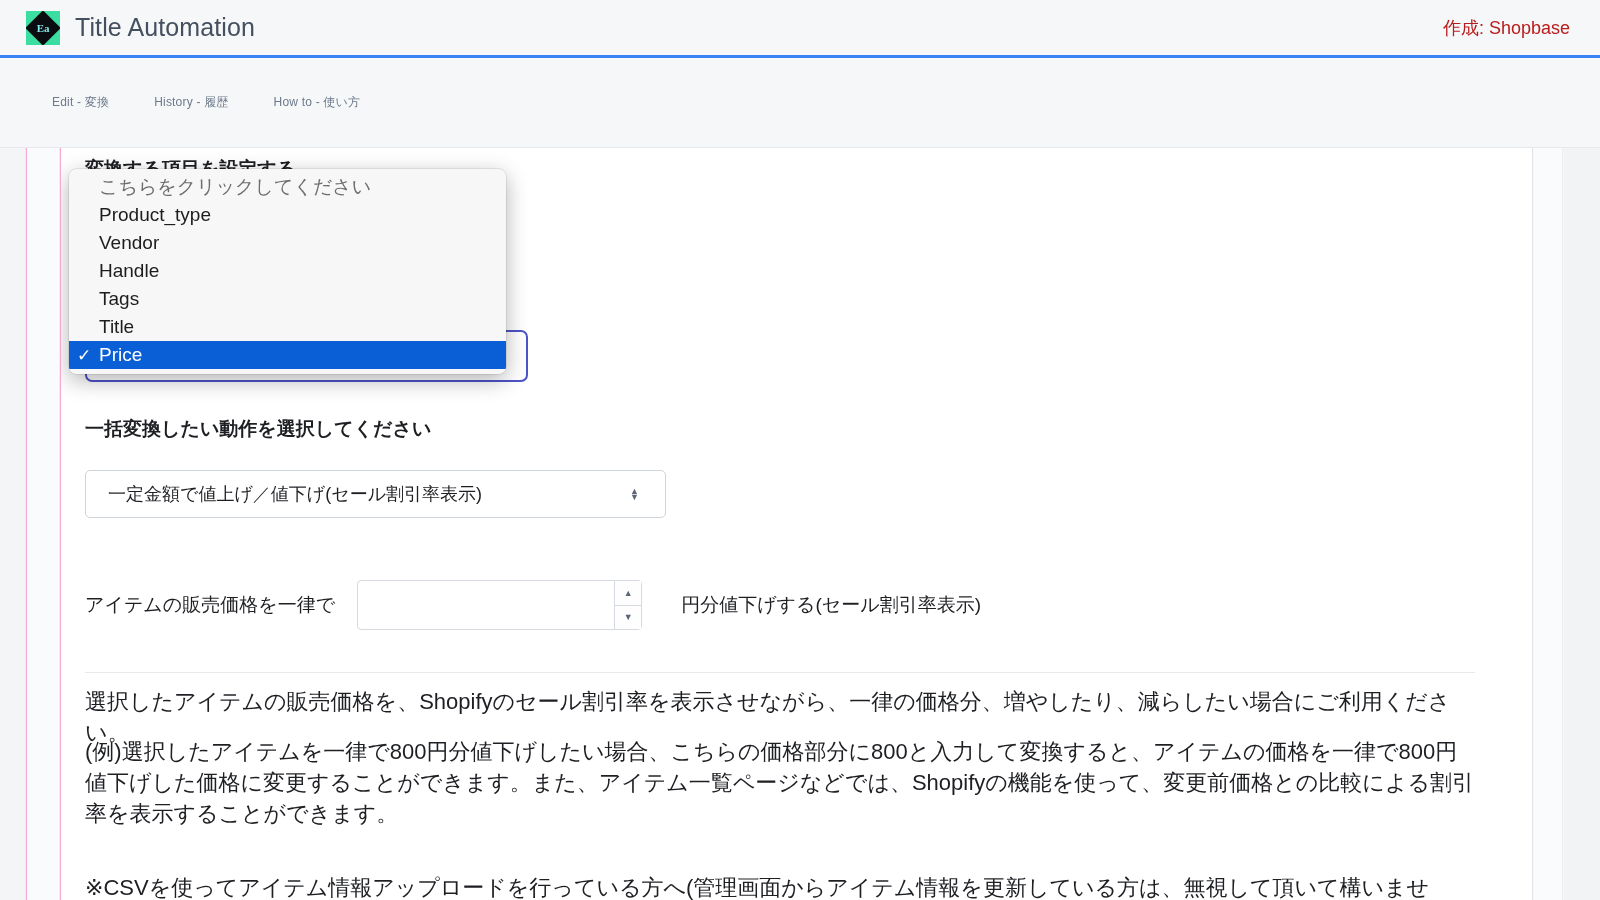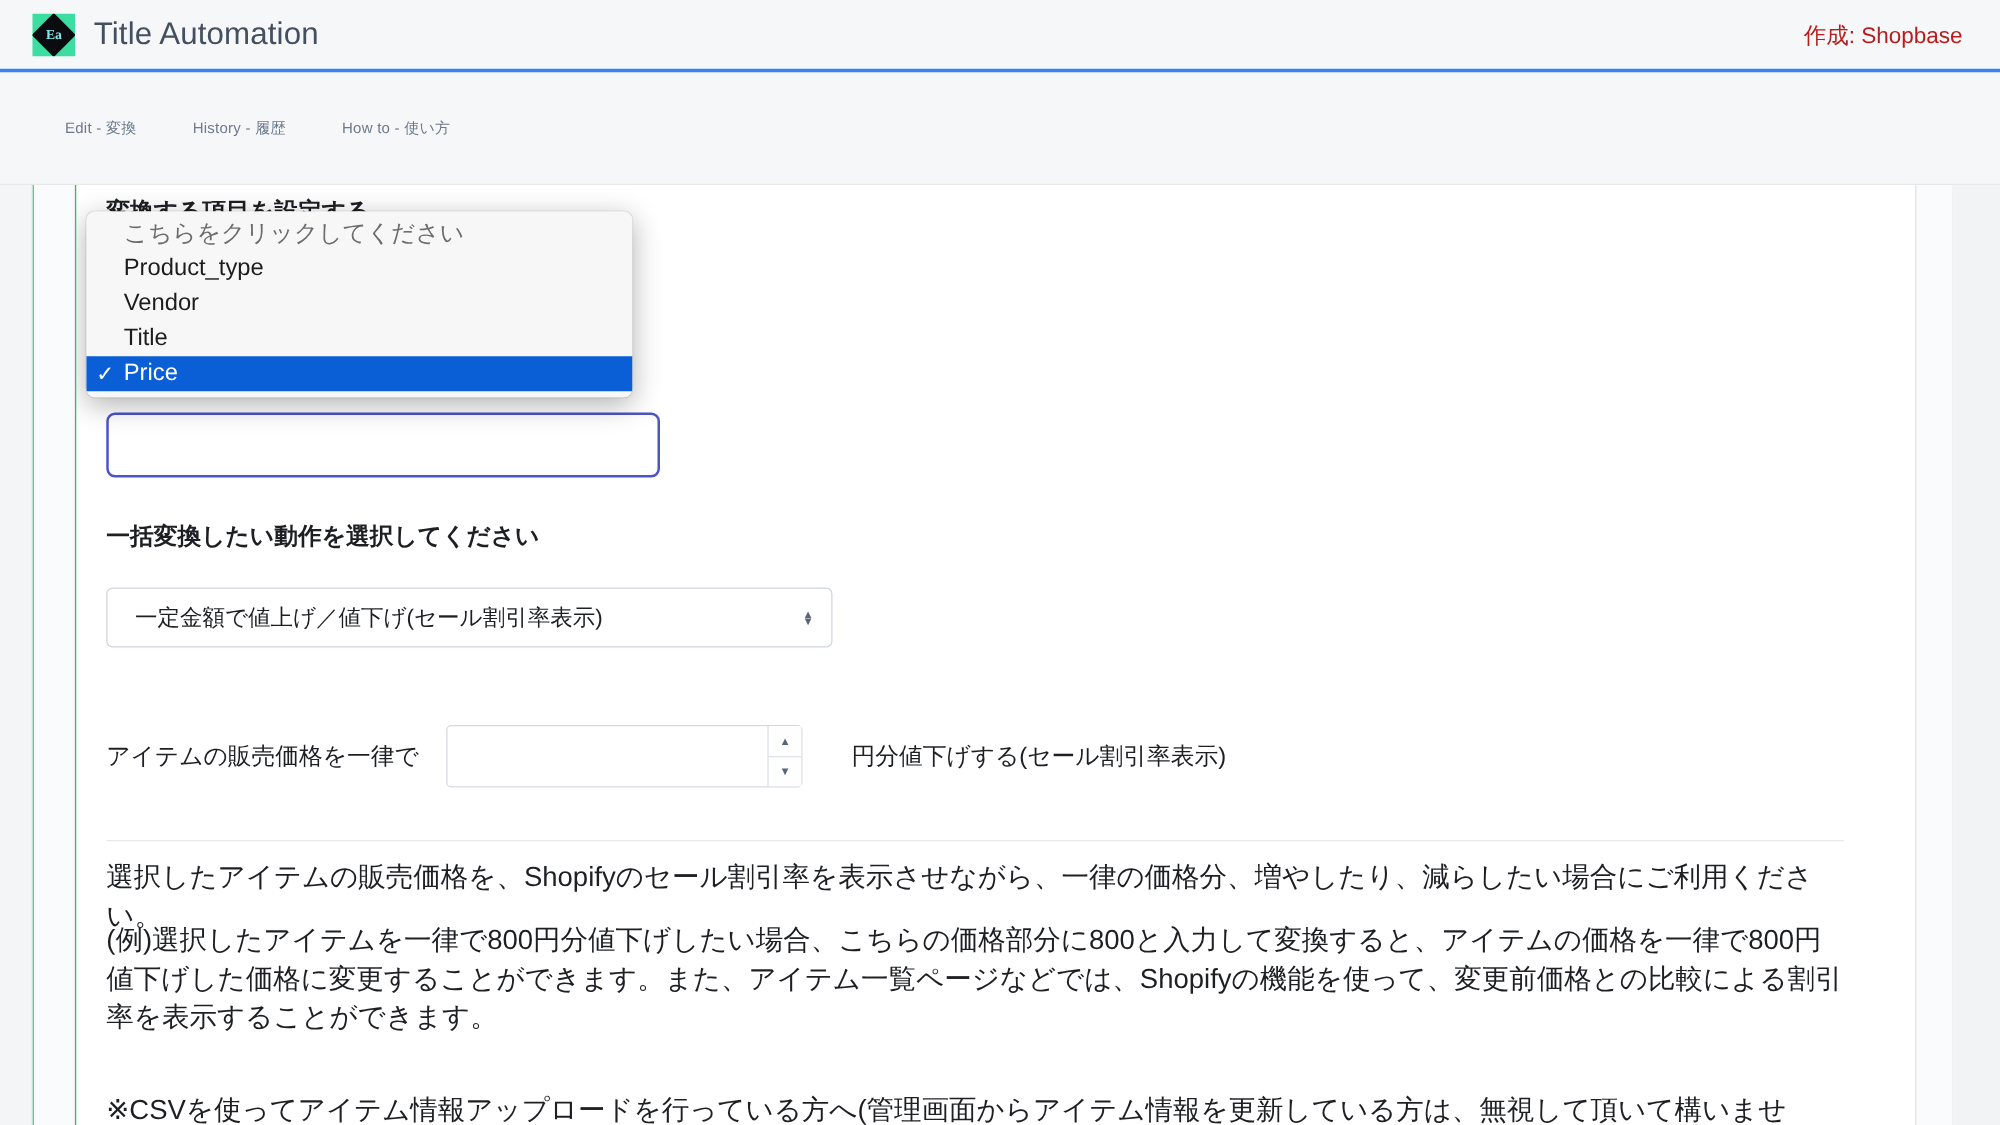--- a/index.html
+++ b/index.html
@@ -89,21 +89,21 @@
     white-space: nowrap;
     letter-spacing: 0.2px;
   }
 
   
   .page-body {
     position: absolute;
     top: 148px; left: 0;
     width: 1460px;
     height: 752px;
-    background: #22c55e;
+    background: #f9a8d4;
   }
   .gutter-left {
     position: absolute;
     left: 0; top: 0;
     width: 26px; height: 752px;
     background: #f3f5f6;
     border-right: 1px solid #e9ebed;
   }
   .rail {
     position: absolute;
@@ -219,21 +219,21 @@
     position: absolute;
     left: 24px;
     top: 322px;
     width: 581px;
     height: 48px;
     border: 1px solid #cfd5dd;
     border-radius: 5px;
     background: #ffffff;
     display: flex;
     align-items: center;
-    padding: 0 14px 0 22px;
+    padding: 0 26px 0 22px;
     font-size: 18px;
     color: #1d1f23;
     cursor: pointer;
   }
   .action-select .caret {
     margin-left: auto;
     display: flex;
     flex-direction: column;
     align-items: center;
     line-height: 6px;
@@ -356,20 +356,28 @@
         <div class="dd-item">
           <span class="dd-check"></span>
           <span class="dd-label">Product_type</span>
         </div>
         <div class="dd-item">
           <span class="dd-check"></span>
           <span class="dd-label">Vendor</span>
         </div>
         <div class="dd-item">
           <span class="dd-check"></span>
+          <span class="dd-label">Handle</span>
+        </div>
+        <div class="dd-item">
+          <span class="dd-check"></span>
+          <span class="dd-label">Tags</span>
+        </div>
+        <div class="dd-item">
+          <span class="dd-check"></span>
           <span class="dd-label">Title</span>
         </div>
         <div class="dd-item selected">
           <span class="dd-check">✓</span>
           <span class="dd-label">Price</span>
         </div>
       </div>
 
       <div class="block2-label">一括変換したい動作を選択してください</div>
 

